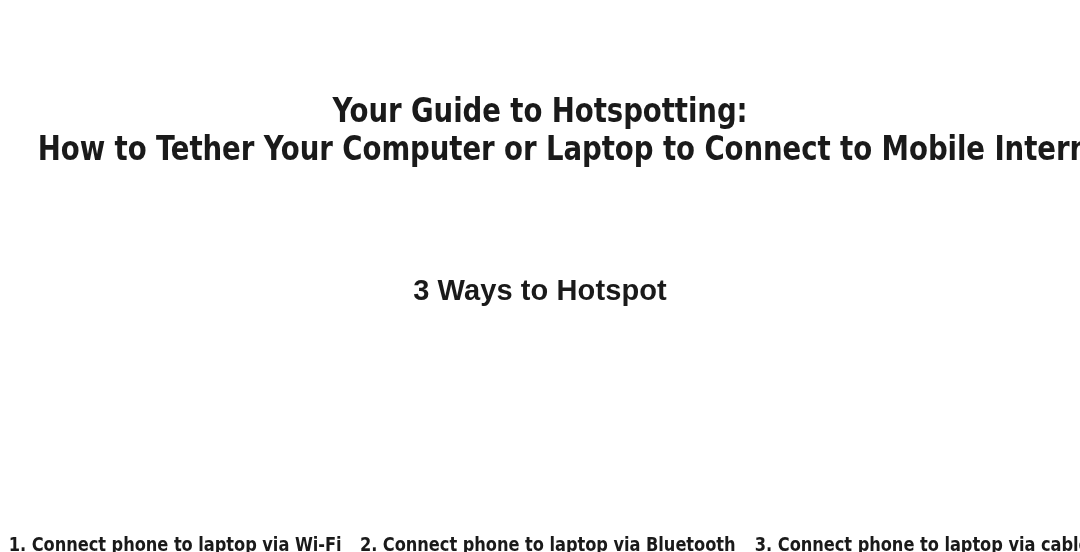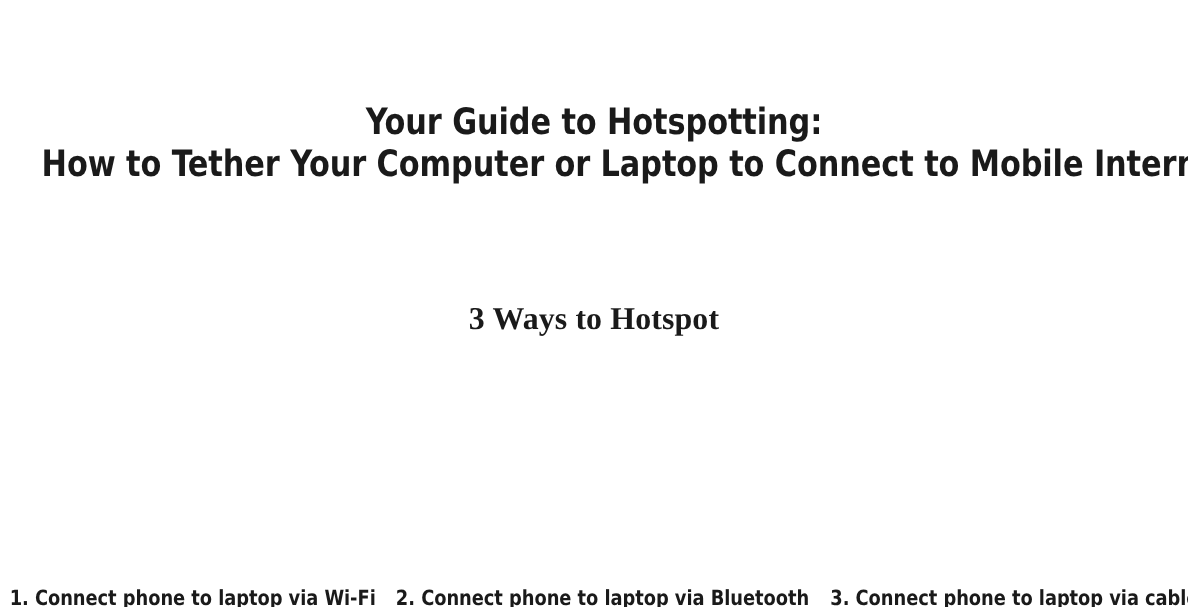--- a/index.html
+++ b/index.html
@@ -47,21 +47,21 @@
     font-size: 33px;
   }
 
   
   .section-heading {
     position: absolute;
     top: 224px;
     left: 0;
     width: 1080px;
     text-align: center;
-    font-family: Liberation Serif, serif;
+    font-family: Liberation Sans, sans-serif;
     font-weight: bold;
     font-size: 29px;
     line-height: 36px;
     letter-spacing: 0.1px;
     color: #1a1a1a;
     white-space: nowrap;
   }
 
   
   .illustration-band {

